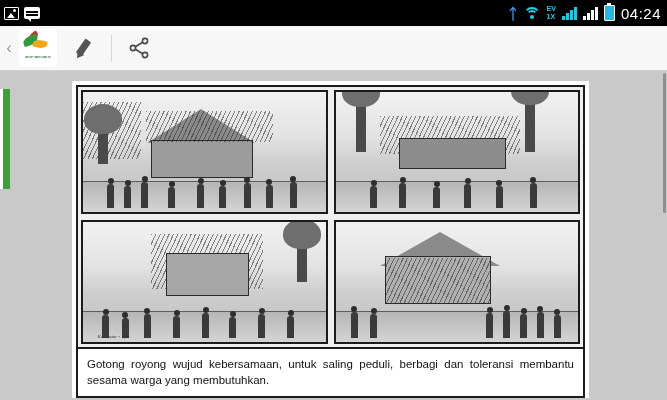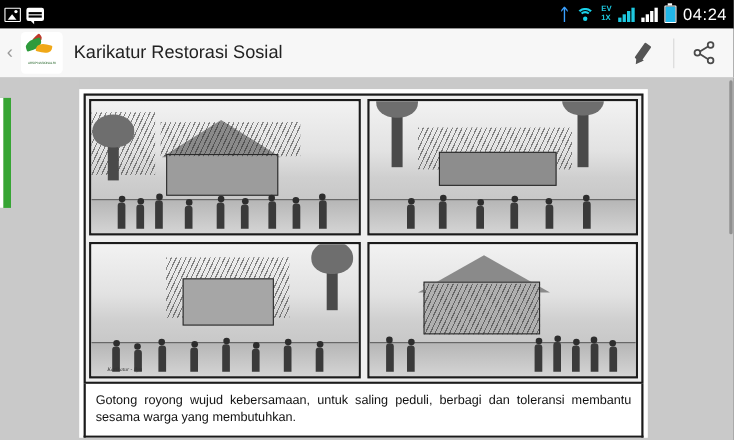--- a/index.html
+++ b/index.html
@@ -450,21 +450,20 @@
   <div class="actionbar">
     <div class="back-chevron">‹</div>
     <div class="app-logo">
       <div class="logo-art">
         <span class="leaf3"></span>
         <span class="leaf"></span>
         <span class="leaf2"></span>
         <span class="cap">ARSIP NASIONAL RI</span>
       </div>
     </div>
-    <div class="title">Karikatur Restorasi Sosial</div>
     <div class="ab-action">
       <span class="pencil">
         <span class="body"></span>
           <span class="tip"></span>
       </span>
     </div>
     <div class="ab-sep"></div>
     <div class="ab-action">
       <svg class="share-ic" viewBox="0 0 24 24">
         <circle cx="18" cy="5" r="2.6" fill="none" stroke="#4a4a4a" stroke-width="1.6"></circle>

